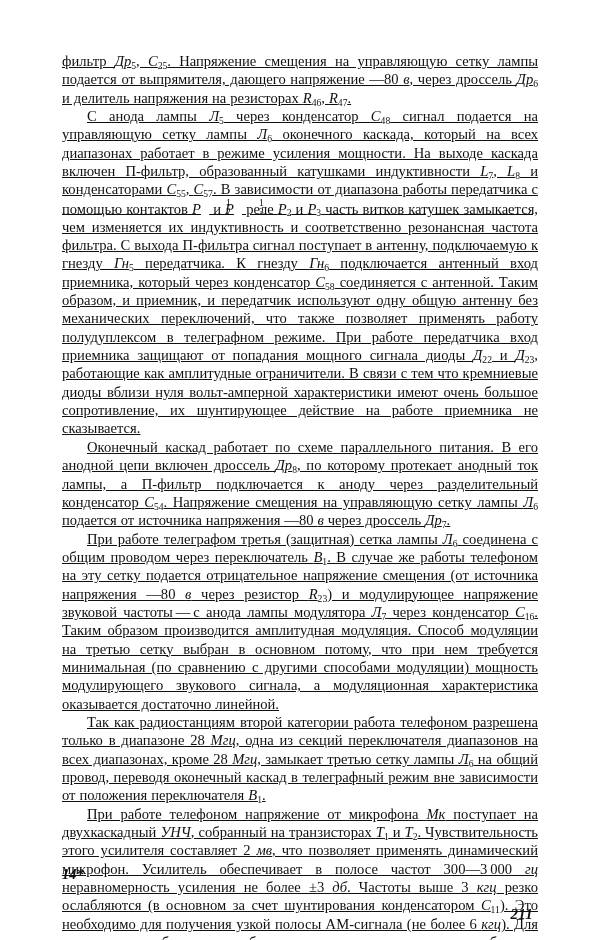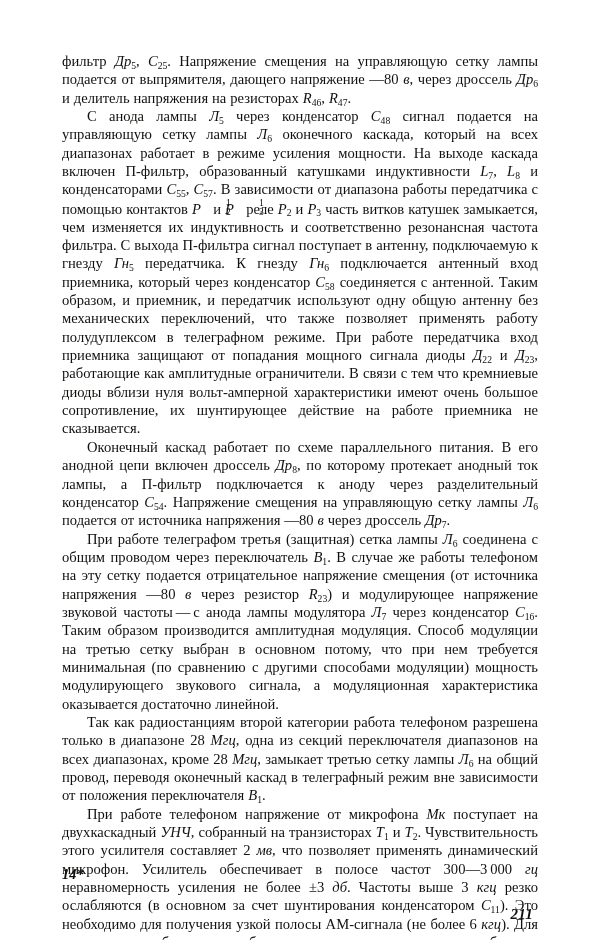--- a/index.html
+++ b/index.html
@@ -35,20 +35,21 @@
   p.para {
     margin: 0;
     padding: 0;
     text-align: justify;
     text-justify: inter-word;
     font-size: 14.6px;
     line-height: 18.35px;
     text-indent: 25px;
     hyphens: manual;
     word-spacing: 0.02em;
+    text-decoration: underline;
   }
 
   p.para.first {
     text-indent: 0;
   }
 
   
   i, em { font-style: italic; }
 
   sub {

